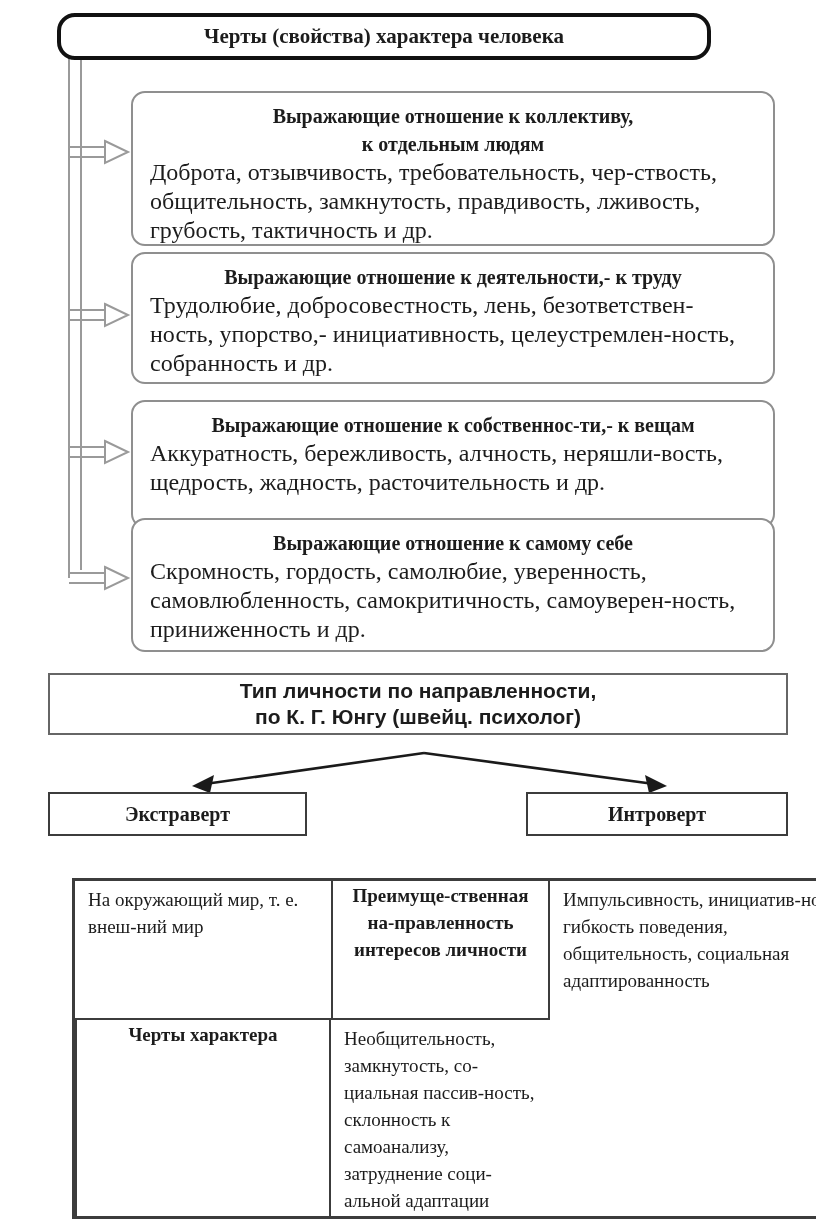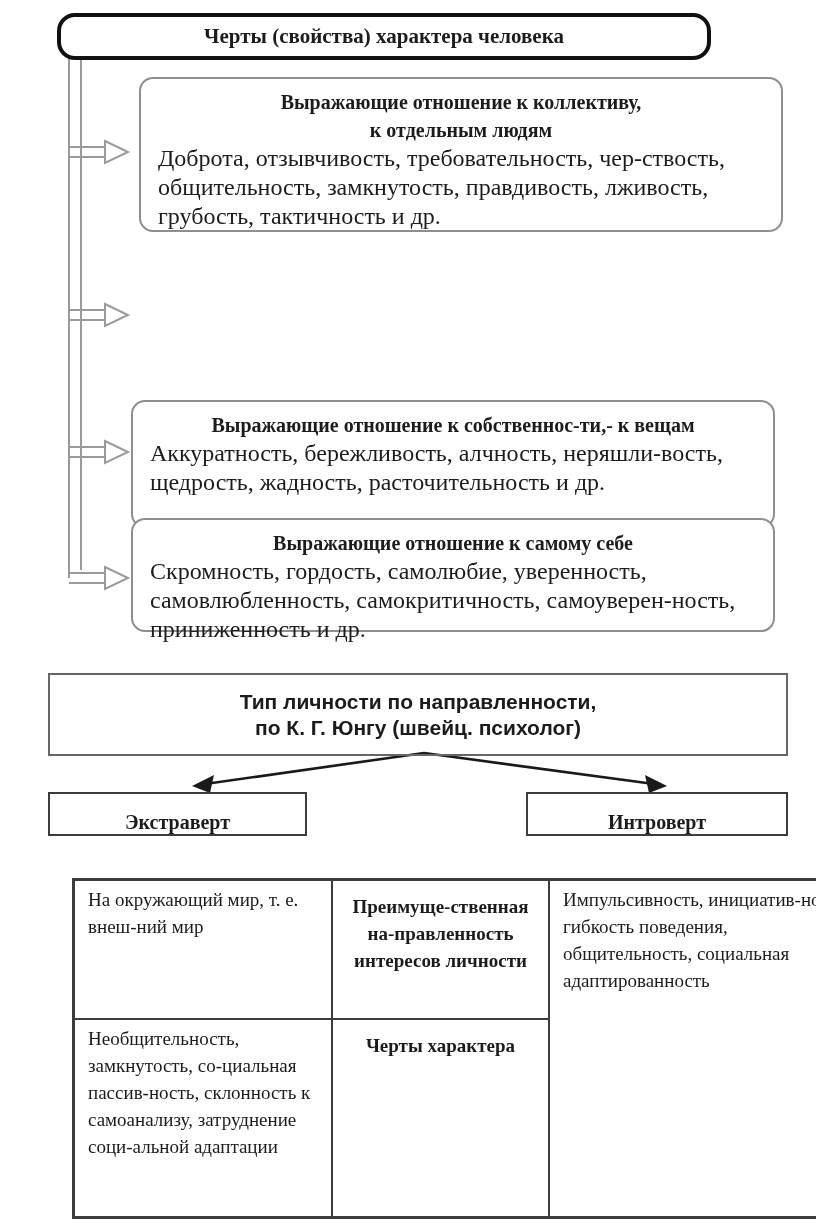--- a/index.html
+++ b/index.html
@@ -39,47 +39,47 @@
     box-sizing:border-box;background:var(--background);
   }
   .trait-title{
     text-align:center;font-weight:bold;font-size:20px;line-height:28px;
     padding-top:9px;white-space:pre-line;
   }
   .trait-body{
     font-size:24px;line-height:29px;padding:0 30px 0 17px;
   }
   .type-box{
-    position:absolute;left:48px;top:673px;width:740px;height:83px;
+    position:absolute;left:48px;top:673px;width:740px;height:62px;
     border:2px solid var(--type_box_border);box-sizing:border-box;
     display:flex;align-items:center;justify-content:center;text-align:center;
     font-family:"Liberation Sans","DejaVu Sans",sans-serif;
     font-weight:bold;font-size:21px;line-height:26px;white-space:pre-line;
   }
   .hdr-box{
     position:absolute;top:792px;height:44px;
     border:2.5px solid var(--table_border);box-sizing:border-box;
-    display:flex;align-items:flex-end;justify-content:center;
+    display:flex;align-items:center;justify-content:center;
     font-weight:bold;font-size:20px;background:var(--background);
   }
   .hdr-left{left:48px;width:259px;}
   .hdr-right{left:526px;width:262px;}
   .ptable{
     position:absolute;left:48px;top:878px;width:796px;height:341px;
     border:3px solid var(--table_border);box-sizing:border-box;
     display:grid;grid-template-columns:256px 219px 1fr;grid-template-rows:139px 1fr;
     background:var(--background);
     margin-left:24px;
   }
   .cell{
     box-sizing:border-box;padding:5px 12px 4px 13px;
     font-size:19px;line-height:27px;
   }
   .cell.c-mid{border-left:2px solid var(--table_border);border-right:2px solid var(--table_border);
-    text-align:center;font-weight:bold;padding:12px 8px;}
+    text-align:center;font-weight:bold;padding:1px 8px;}
   .cell.r1{border-bottom:2px solid var(--table_border);}
 </style>
 </head>
 <body>
 
 <div class="canvas">
 
   <svg class="overlay" viewBox="0 0 816 1219" xmlns="http://www.w3.org/2000/svg">
 
     <g>
@@ -111,50 +111,54 @@
     <g>
       <path class="split-line" d="M424,753 L654,784"></path>
       <polygon class="split-head" points="667,786 645,775 649,793"></polygon>
     </g>
   </svg>
 
   <div class="title-box">
     <span>Черты (свойства) характера человека</span>
   </div>
 
-  <div class="trait-box" style="top:77px;height:155px;margin-left:8px;">
+  <div class="trait-box" style="top:91px;height:155px;">
     <div class="trait-title">Выражающие отношение к коллективу,
 к отдельным людям</div>
     <div class="trait-body">Доброта, отзывчивость, требовательность, чер-ствость, общительность, замкнутость, правдивость, лживость, грубость, тактичность и др.</div>
   </div>
 
+  <div class="trait-box" style="top:252px;height:132px;">
+    <div class="trait-title">Выражающие отношение к деятельности,- к труду</div>
+    <div class="trait-body">Трудолюбие, добросовестность, лень, безответствен-ность, упорство,- инициативность, целеустремлен-ность, собранность и др.</div>
+  </div>
 
   <div class="trait-box" style="top:400px;height:128px;">
     <div class="trait-title">Выражающие отношение к собственнос-ти,- к вещам</div>
     <div class="trait-body">Аккуратность, бережливость, алчность, неряшли-вость, щедрость, жадность, расточительность и др.</div>
   </div>
 
-  <div class="trait-box" style="top:518px;height:114px;">
+  <div class="trait-box" style="top:518px;height:134px;">
     <div class="trait-title">Выражающие отношение к самому себе</div>
     <div class="trait-body">Скромность, гордость, самолюбие, уверенность, самовлюбленность, самокритичность, самоуверен-ность, приниженность и др.</div>
   </div>
 
   <div class="type-box">
     <span>Тип личности по направленности,
 по К. Г. Юнгу (швейц. психолог)</span>
   </div>
 
   <div class="hdr-box hdr-left">
     <span>Экстраверт</span>
   </div>
   <div class="hdr-box hdr-right">
     <span>Интроверт</span>
   </div>
 
   <div class="ptable">
     <div class="cell r1">На окружающий мир, т. е. внеш-ний мир</div>
     <div class="cell c-mid r1">Преимуще-ственная на-правленность интересов личности</div>
     <div class="cell">Импульсивность, инициатив-ность, гибкость поведения, общительность, социальная адаптированность</div>
+    <div class="cell c-mid">Черты характера</div>
     <div class="cell">Необщительность, замкнутость, со-циальная пассив-ность, склонность к самоанализу, затруднение соци-альной адаптации</div>
-    <div class="cell c-mid">Черты характера</div>
   </div>
 
 </div>
 
 </body></html>

